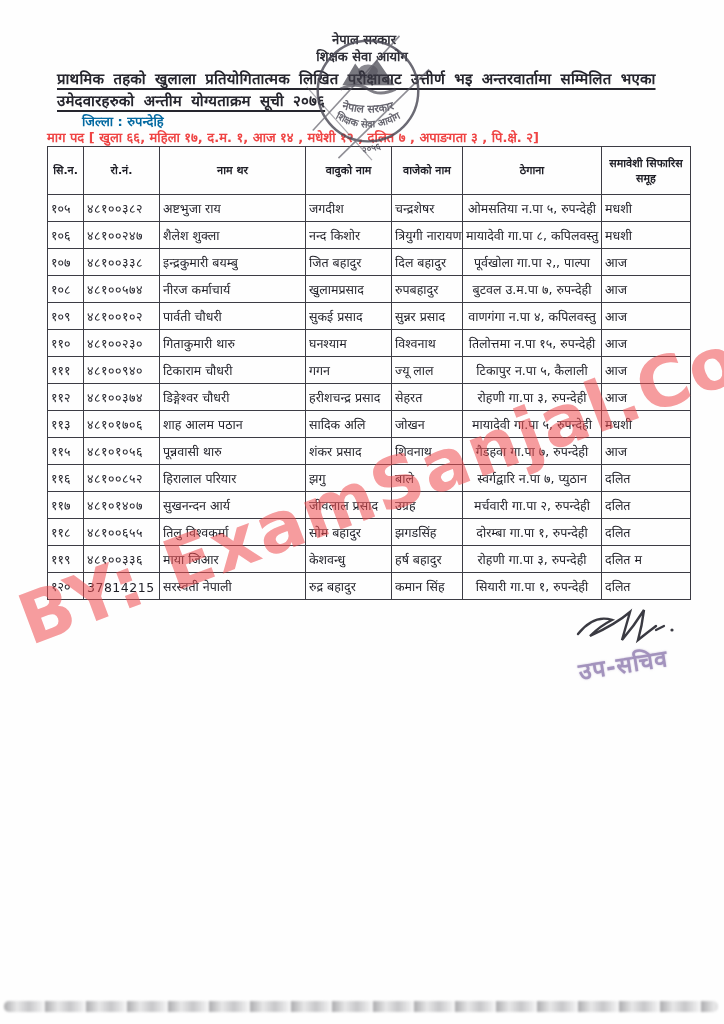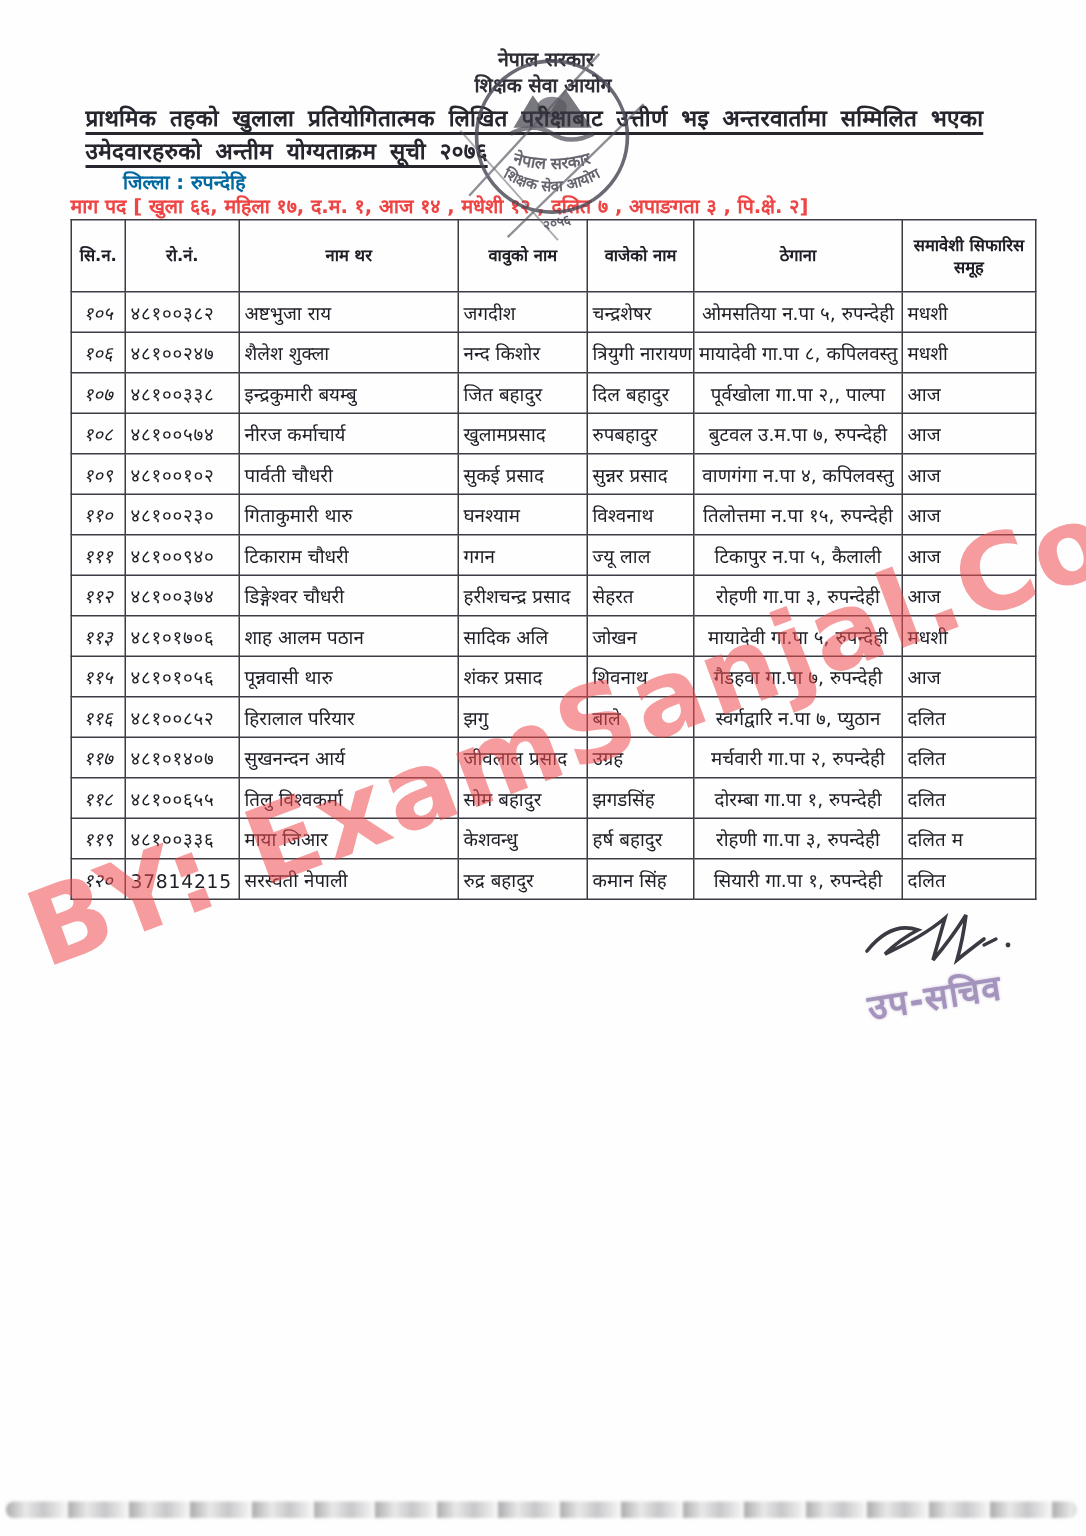--- a/index.html
+++ b/index.html
@@ -36,21 +36,21 @@
   table.results th, table.results td {
     border:1.5px solid #3c3c44;
     font-size:12.5px; color:#1e1e26;
     overflow:visible; white-space:nowrap;
   }
   table.results th {
     height:48px; font-weight:bold; text-align:center; white-space:normal;
     font-size:11px; line-height:15px; padding:1px;
   }
   table.results td { height:27px; padding:1px 3px; vertical-align:bottom; padding-bottom:4px; }
-  td.c0 { text-align:center; font-size:11px; vertical-align:middle;font-style:italic; }
+  td.c0 { font-size:11px; vertical-align:middle; }
   td.c1 { text-align:left; padding-left:6px; font-size:12px; vertical-align:middle; letter-spacing:.5px; }
   td.c2 { font-size:13px; }
   td.c3, td.c4 { font-size:12.5px; vertical-align:middle; }
   td.c5 { font-size:12px; vertical-align:middle;text-align:center; }
   td.c6 { font-size:12.5px; }
 
   
   .watermark {
     position:absolute; left:22px; top:582px; z-index:6;
     font-size:70px; font-weight:600; letter-spacing:2px;

